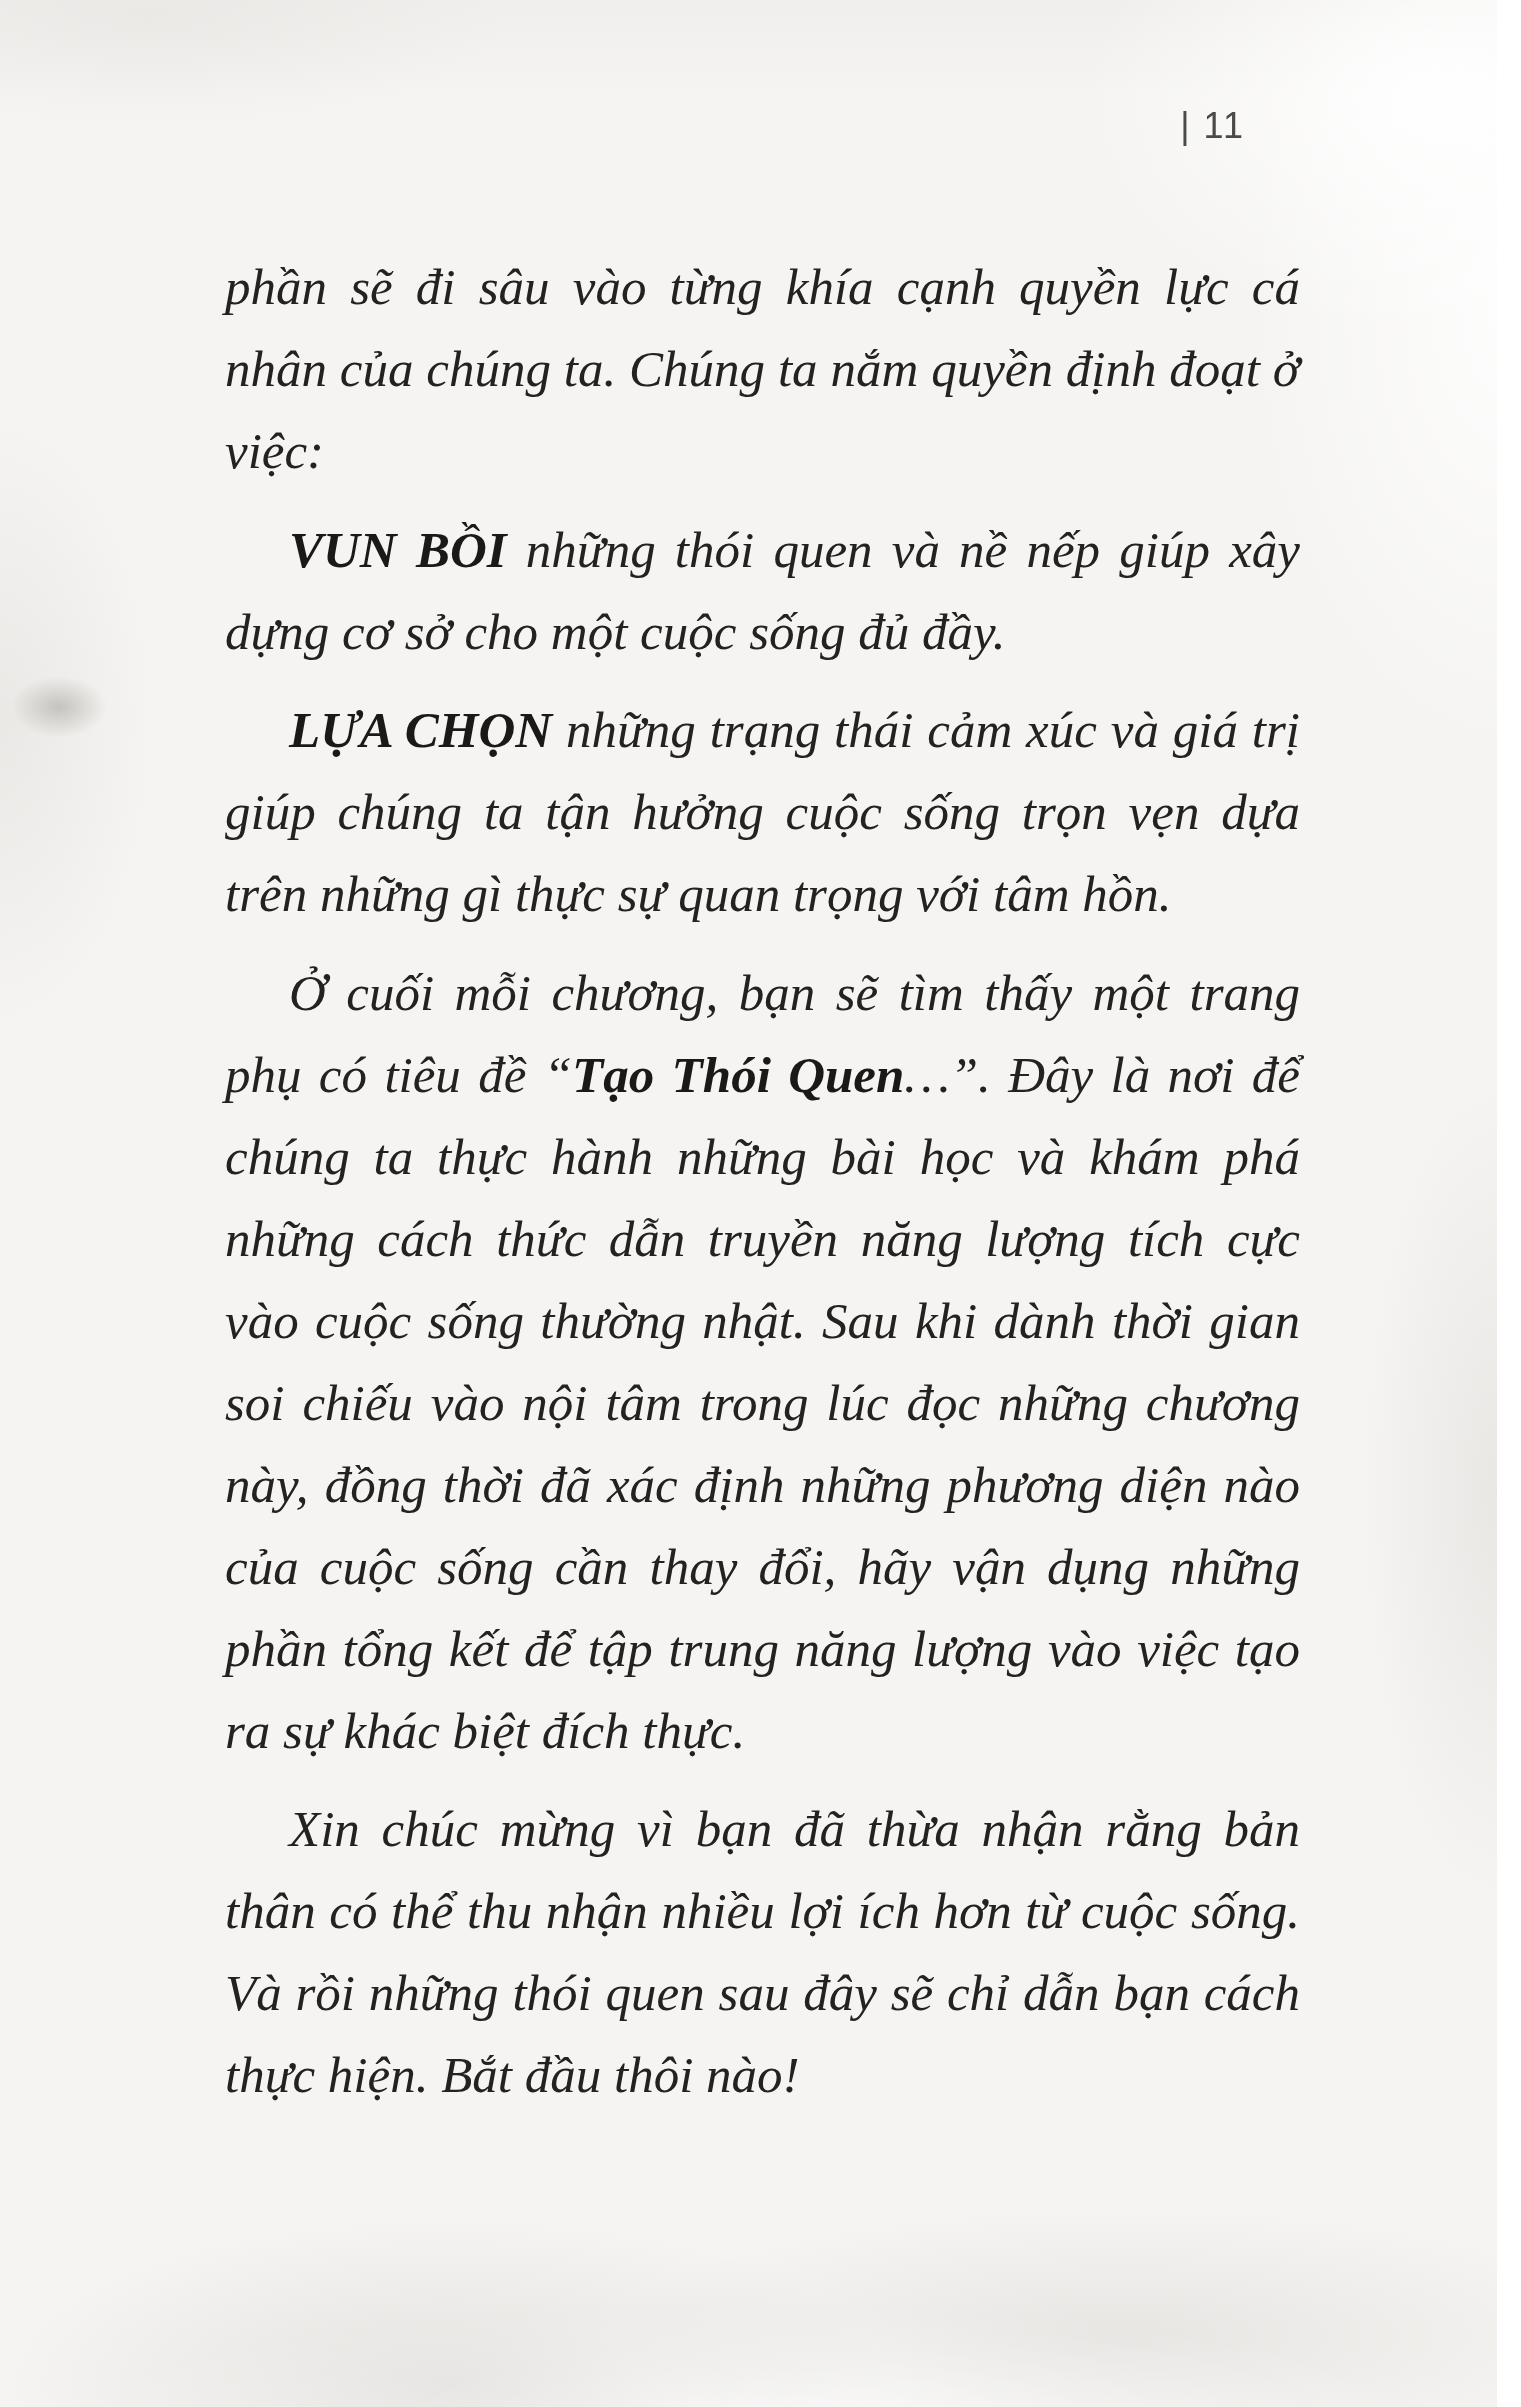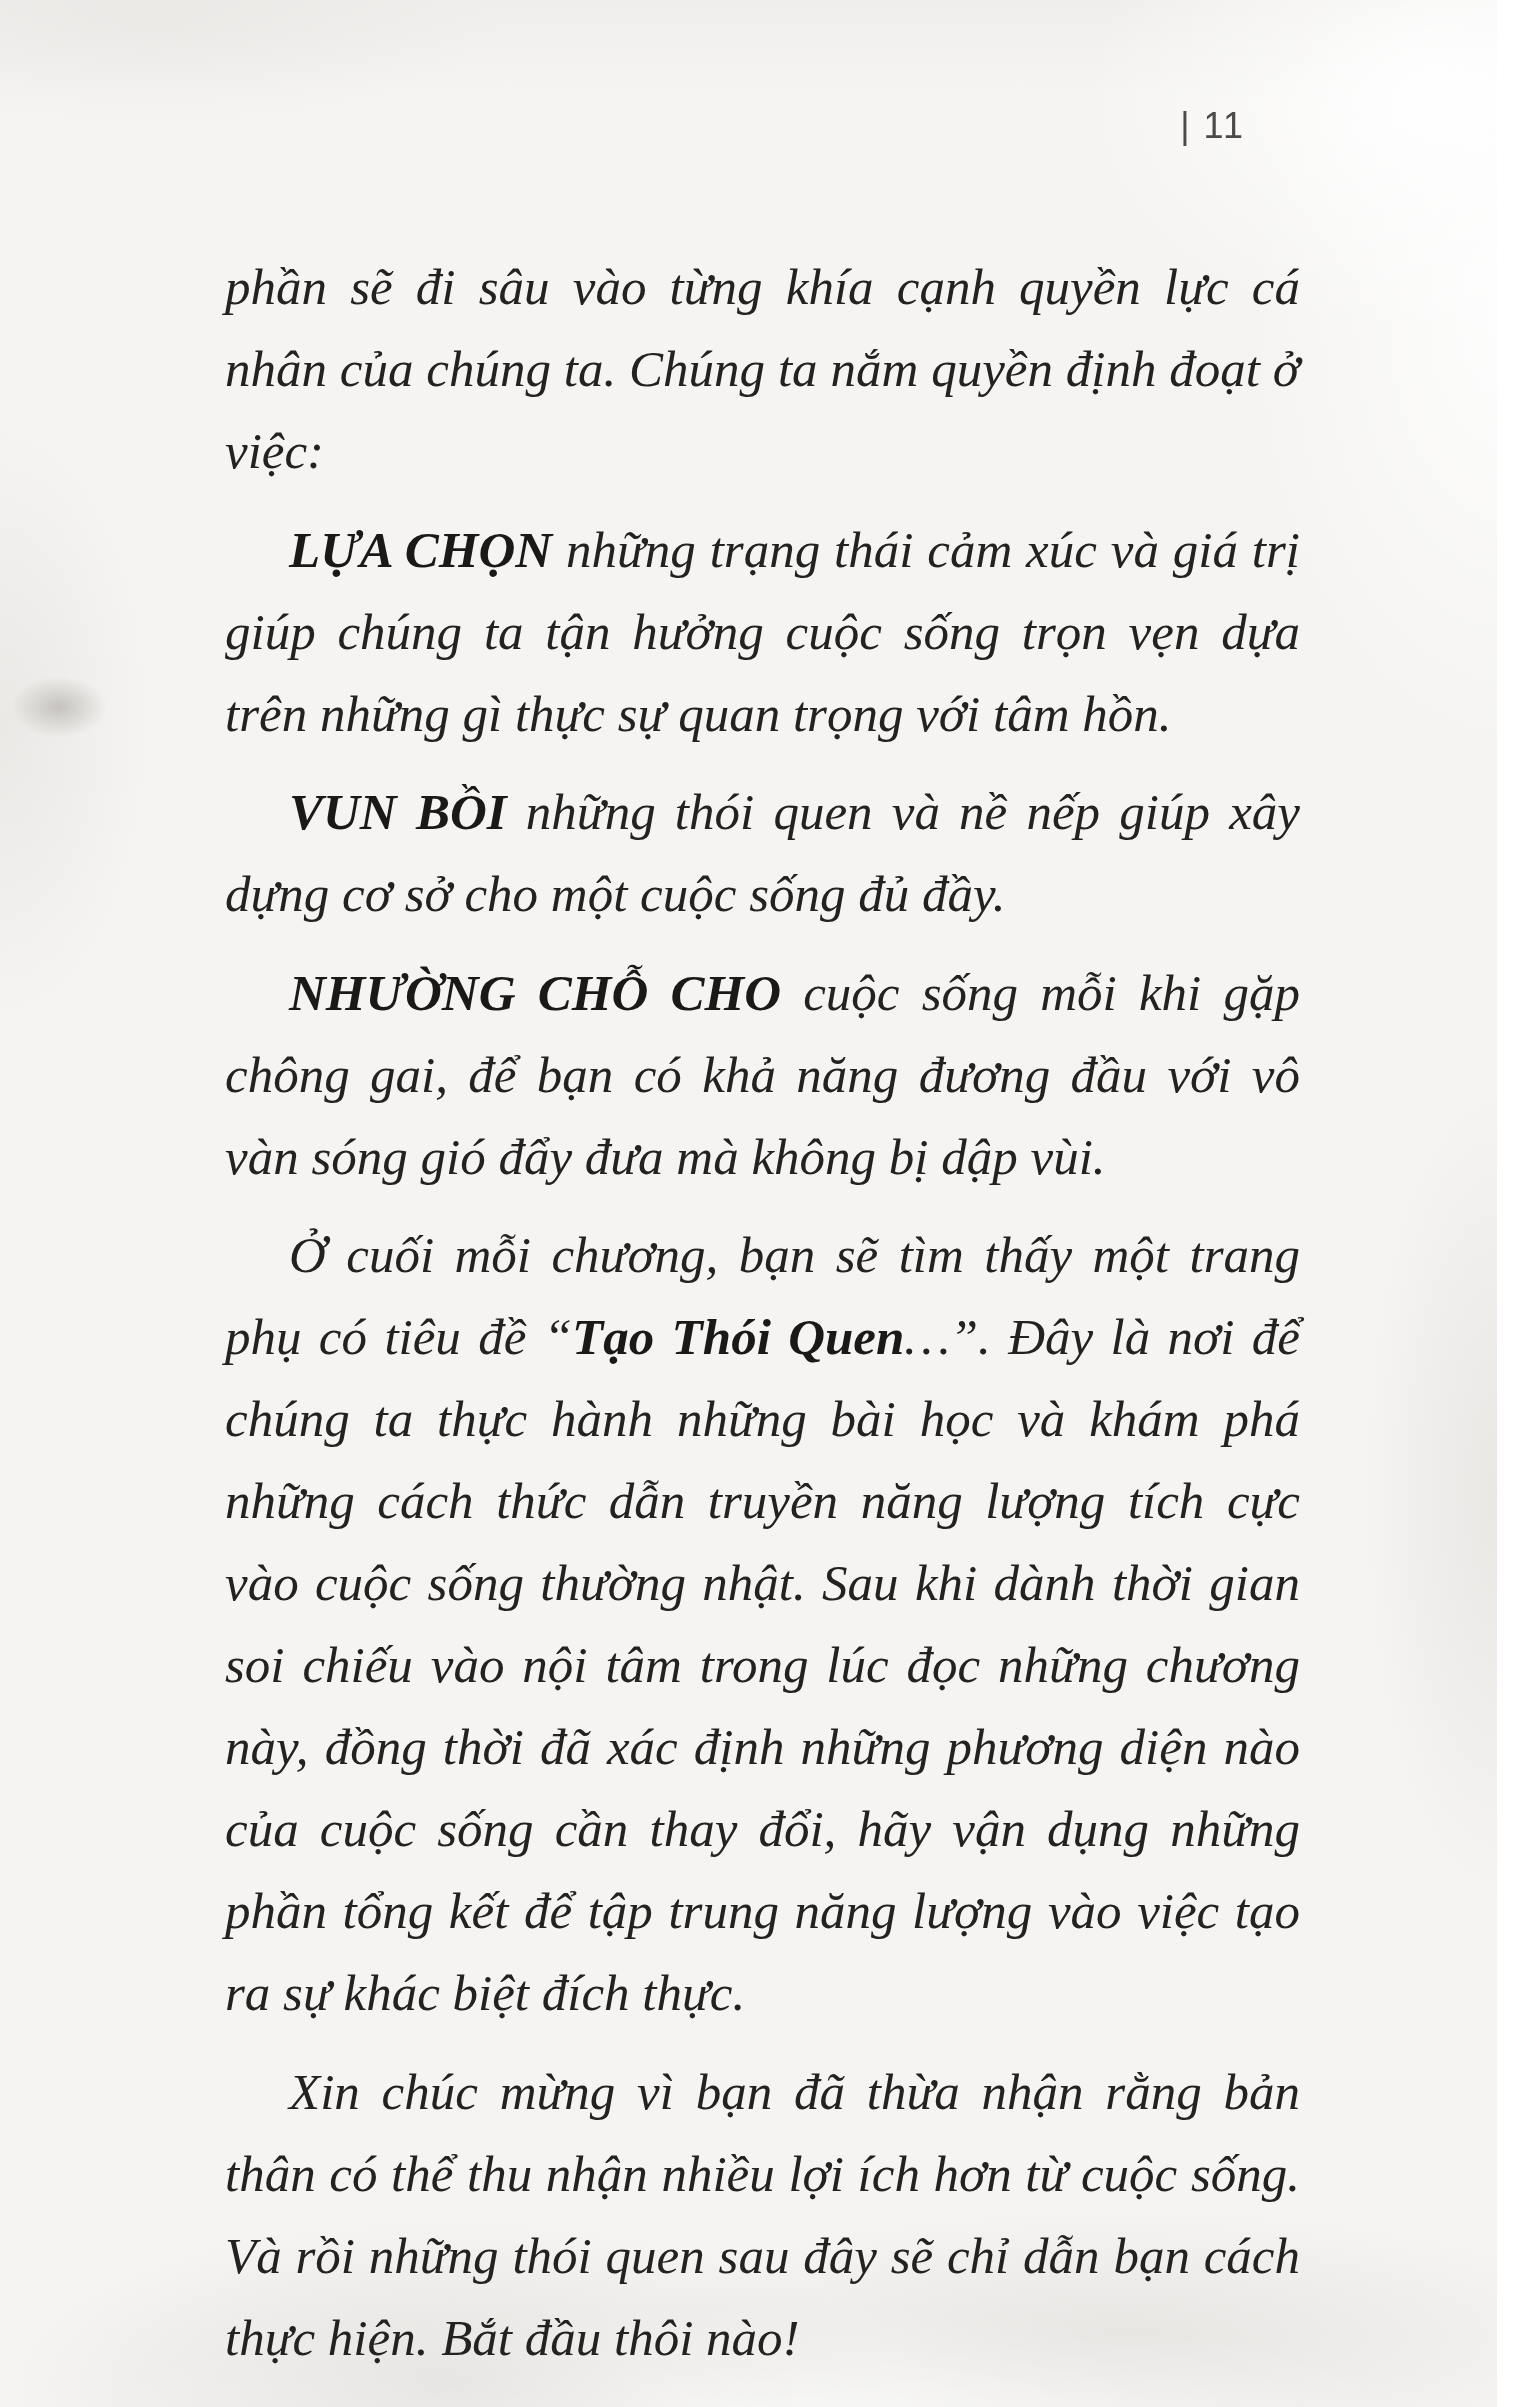--- a/index.html
+++ b/index.html
@@ -59,20 +59,19 @@
   }
 </style>
 </head>
 <body>
 
 <div class="page">
   <div class="page-number">| 11</div>
 
   <div class="text-block">
       <p class="para"><span>phần sẽ đi sâu vào từng khía cạnh quyền lực cá nhân của chúng ta. Chúng ta nắm quyền định đoạt ở việc:</span></p>
+      <p class="para indent"><b>VUN BỒI</b><span> những thói quen và nề nếp giúp xây dựng cơ sở cho một cuộc sống đủ đầy.</span></p>
       <p class="para indent"><b>LỰA CHỌN</b><span> những trạng thái cảm xúc và giá trị giúp chúng ta tận hưởng cuộc sống trọn vẹn dựa trên những gì thực sự quan trọng với tâm hồn.</span></p>
-      <p class="para indent"><b>VUN BỒI</b><span> những thói quen và nề nếp giúp xây dựng cơ sở cho một cuộc sống đủ đầy.</span></p>
-      <p class="para indent"><b>NHƯỜNG CHỖ CHO</b><span> cuộc sống mỗi khi gặp chông gai, để bạn có khả năng đương đầu với vô vàn sóng gió đẩy đưa mà không bị dập vùi.</span></p>
       <p class="para indent"><span>Ở cuối mỗi chương, bạn sẽ tìm thấy một trang phụ có tiêu đề “</span><b>Tạo Thói Quen</b><span>…”. Đây là nơi để chúng ta thực hành những bài học và khám phá những cách thức dẫn truyền năng lượng tích cực vào cuộc sống thường nhật. Sau khi dành thời gian soi chiếu vào nội tâm trong lúc đọc những chương này, đồng thời đã xác định những phương diện nào của cuộc sống cần thay đổi, hãy vận dụng những phần tổng kết để tập trung năng lượng vào việc tạo ra sự khác biệt đích thực.</span></p>
       <p class="para indent"><span>Xin chúc mừng vì bạn đã thừa nhận rằng bản thân có thể thu nhận nhiều lợi ích hơn từ cuộc sống. Và rồi những thói quen sau đây sẽ chỉ dẫn bạn cách thực hiện. Bắt đầu thôi nào!</span></p>
     </div>
 </div>
 
 
 </body></html>

